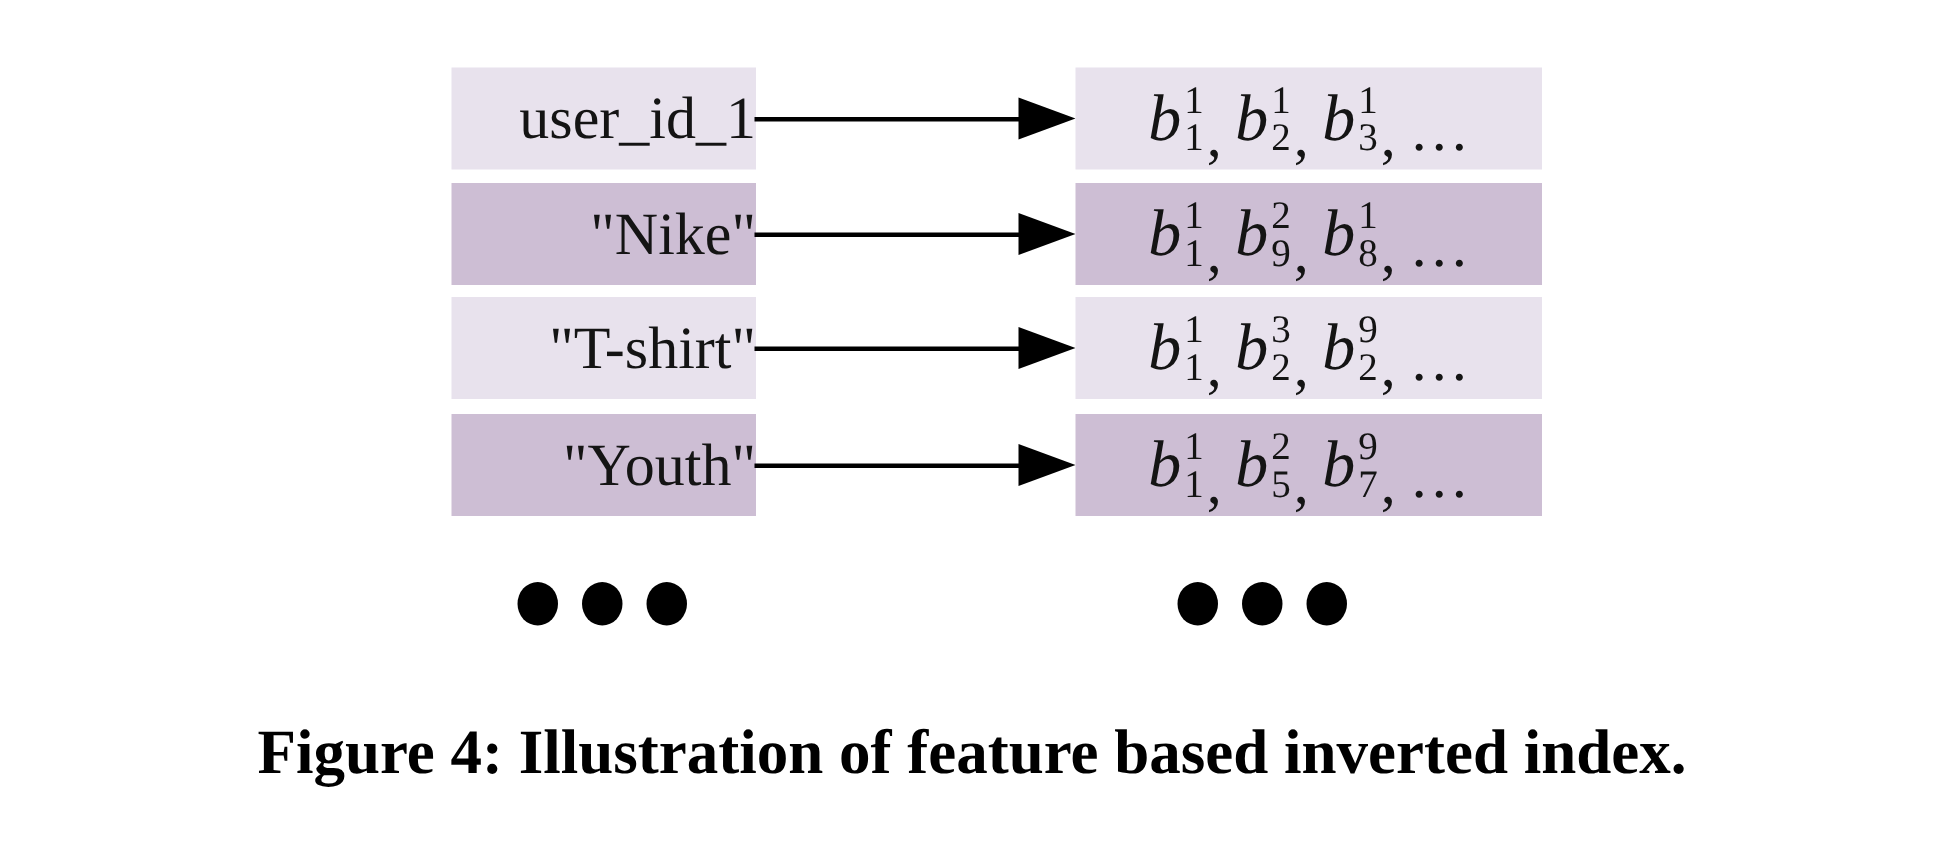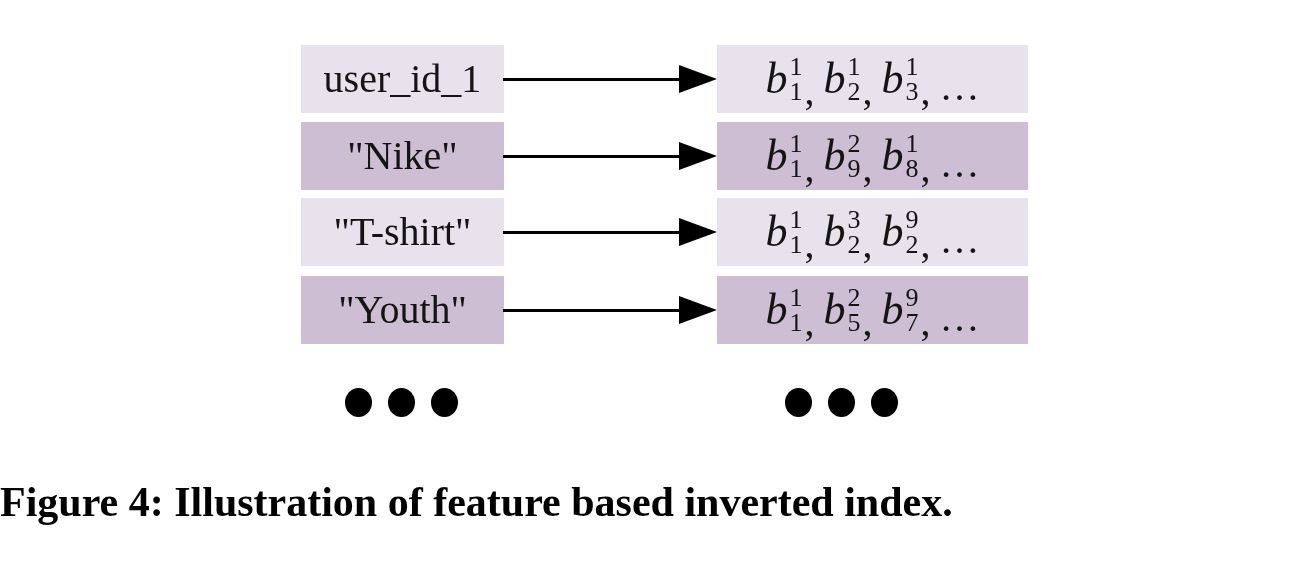--- a/index.html
+++ b/index.html
@@ -17,21 +17,21 @@
   }
 
   
   .key-box {
     position: absolute;
     left: 301px;
     width: 203px;
     height: 68px;
     display: flex;
     align-items: center;
-    justify-content: center;
+    justify-content: flex-end;
     font-size: 40px;
     color: var(--text-color);
     line-height: 1;
   }
 
   
   .postings-box {
     position: absolute;
     left: 717px;
     width: 311px;
@@ -92,20 +92,21 @@
   .dots { position: absolute; display: flex; gap: 16px; }
   .dots-left  { left: 345px; top: 388px; }
   .dots-right { left: 785px; top: 388px; }
   .dot { width: 27px; height: 29px; background: #000; border-radius: 50%; }
 
   
   .caption {
     position: absolute;
     left: 0; top: 479px;
     width: 100%;
+    text-align: center;
     font-weight: bold;
     font-size: 42px;
     color: #000000;
     line-height: 1.1;
   }
 </style>
 </head>
 <body>
 
 <div class="canvas" style="--box-light: #e8e2ed; --box-dark: #cdbed4; --arrow-color: #000000;">

